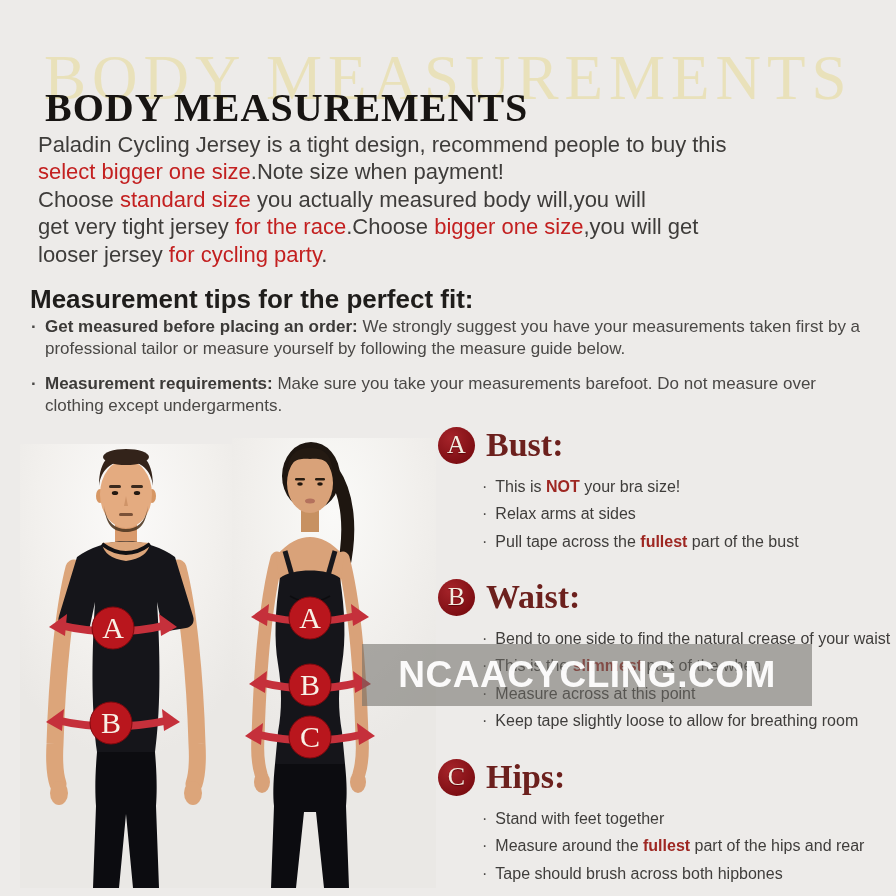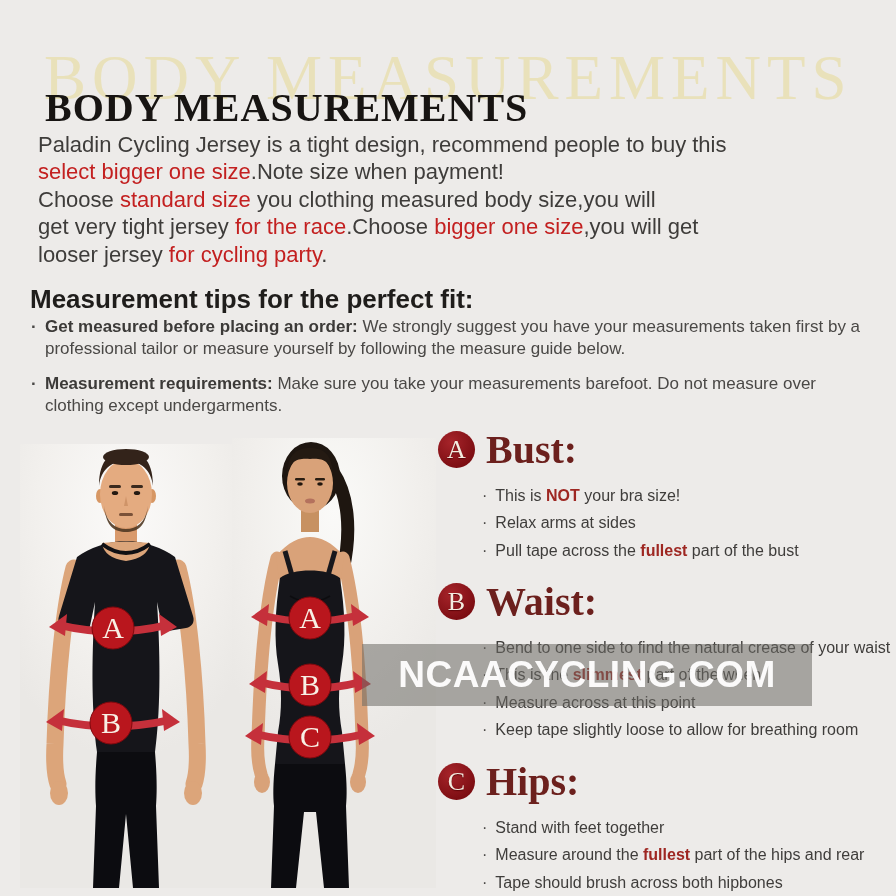--- a/index.html
+++ b/index.html
@@ -40,21 +40,21 @@
 
   
   .sec { position:absolute; left:438px; width:470px; }
   .sec-head { display:flex; align-items:center; gap:11px; }
   .badge { width:37px; height:37px; border-radius:50%; flex:0 0 37px;
            background:radial-gradient(circle at 35% 30%, #a6242a, #7c0d12 75%);
            color:#f4ece0; font-family:"Liberation Serif", serif; font-size:26px;
            display:flex; align-items:center; justify-content:center;
            text-shadow:0 1px 1px #5a0509; }
   .sec-t { font-family:"Liberation Serif", serif; font-weight:600;
-           font-size:40px; color:#6c201d; }
+           font-size:34px; color:#6c201d; }
   .sec-b { margin-top:9px; padding-left:44px; }
   .srow { white-space:nowrap; line-height:27.4px; font-size:16px; color:#3f3d3b; }
   .srow .dot { margin-right:8px; color:#4a4846; }
   .em { color:#9e2722; font-weight:bold; }
 
   
   .wm { position:absolute; left:362px; top:644px; width:450px; height:62px;
         background:rgba(108,105,101,0.55); z-index:6;
         display:flex; align-items:center; justify-content:center; }
   .wm span { font-weight:bold; font-size:37px; letter-spacing:0.5px;
@@ -64,21 +64,21 @@
 <body>
 
 <div class="page">
 
   <div class="ghost">BODY MEASUREMENTS</div>
   <div class="title">BODY MEASUREMENTS</div>
 
   <div class="intro" id="intro">
       <div class="iline"><span>Paladin Cycling Jersey is a tight design, recommend people to buy this</span></div>
       <div class="iline"><span class="red">select bigger one size</span><span>.Note size when payment!</span></div>
-      <div class="iline"><span>Choose </span><span class="red">standard size</span><span> you clothing measured body size,you will</span></div>
+      <div class="iline"><span>Choose </span><span class="red">standard size</span><span> you actually measured body will,you will</span></div>
       <div class="iline"><span>get very tight jersey </span><span class="red">for the race</span><span>.Choose </span><span class="red">bigger one size</span><span>,you will get</span></div>
       <div class="iline"><span>looser jersey </span><span class="red">for cycling party</span><span>.</span></div>
     </div>
 
   <div class="tips-h">Measurement tips for the perfect fit:</div>
   <div id="tips">
       <div class="tip">
         <span class="tdot">·</span>
         <span class="tbody"><b>Get measured before placing an order:</b> We strongly suggest you have your measurements taken first by a professional tailor or measure yourself by following the measure guide below.</span>
       </div>

